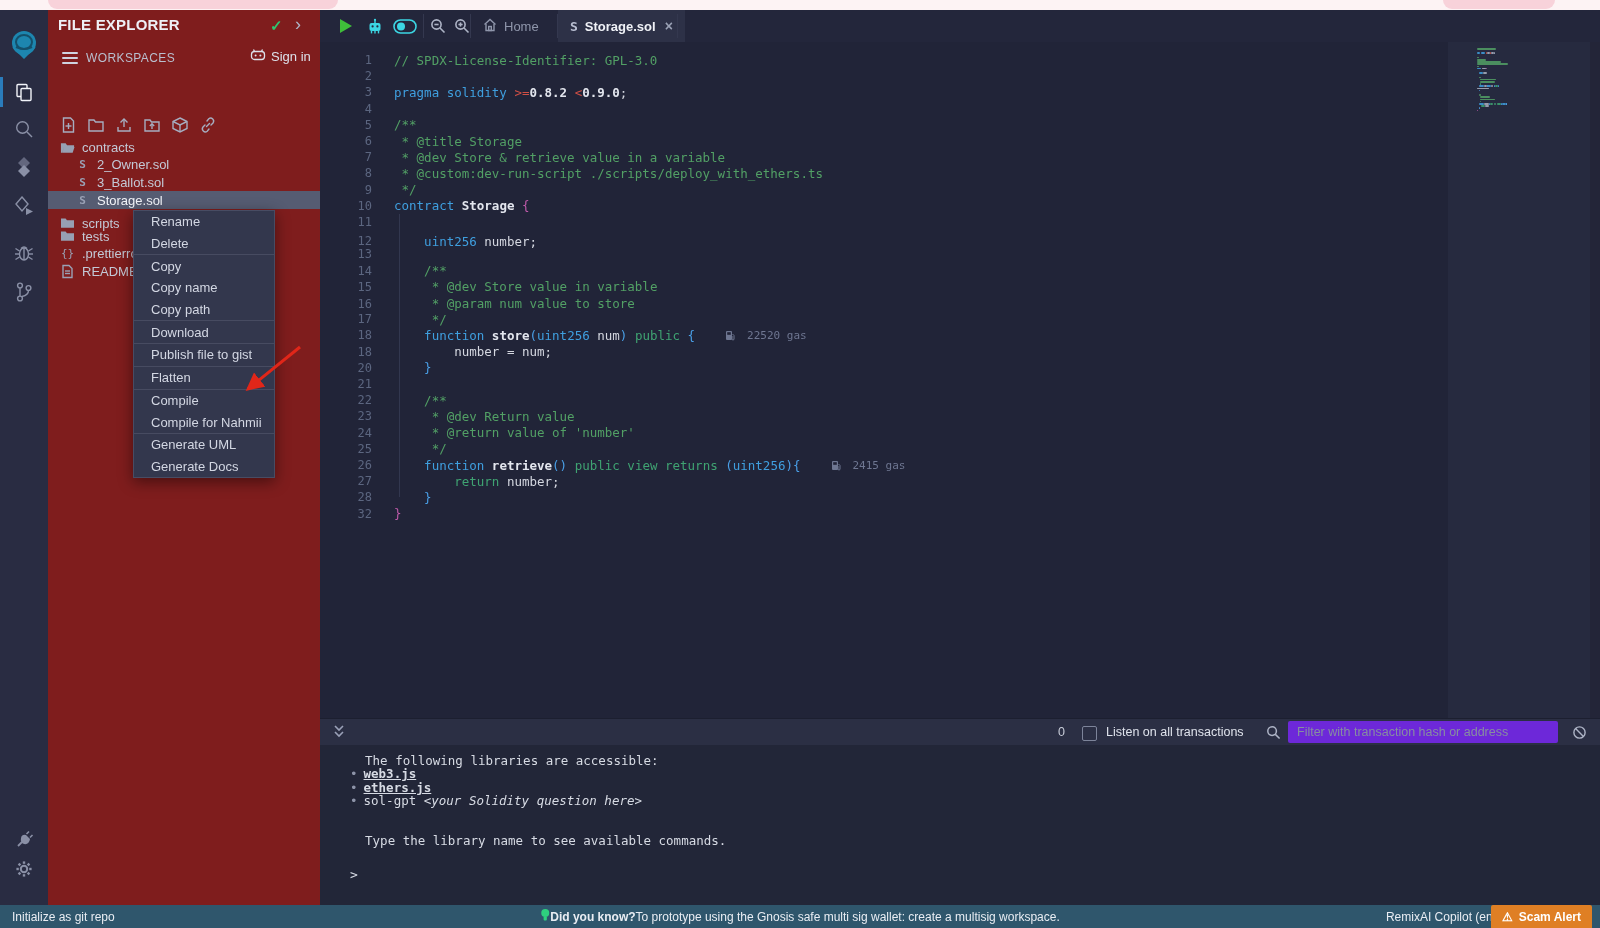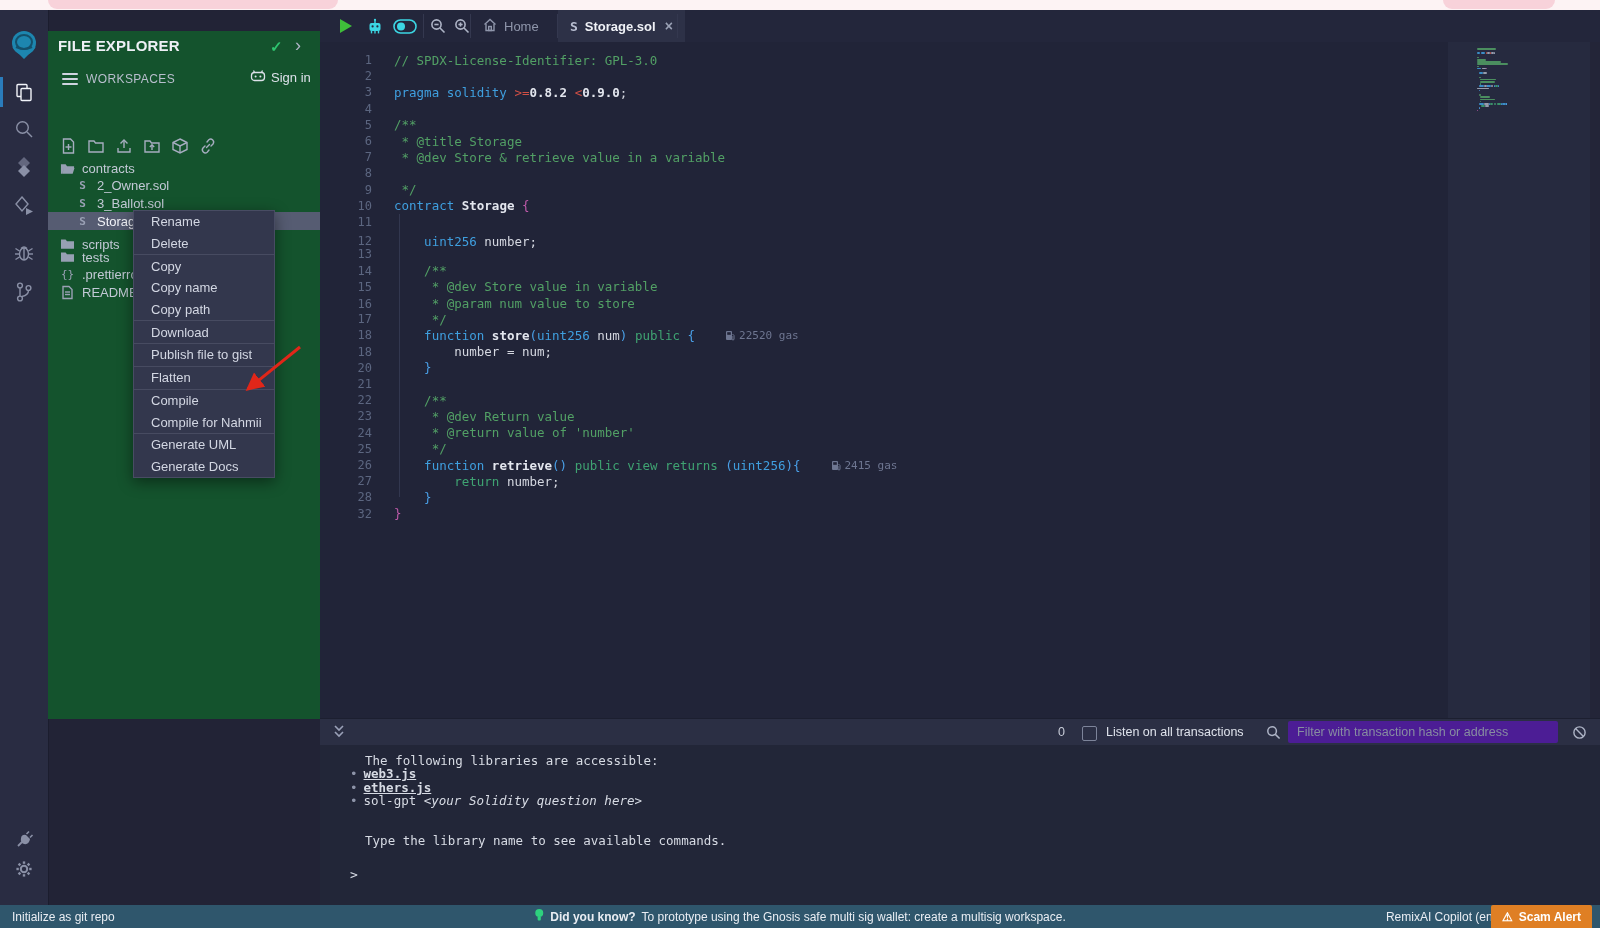--- a/index.html
+++ b/index.html
@@ -13,21 +13,21 @@
   .pinkblob{top:0;height:9px;background:#f8d2da;border-radius:0 0 9px 9px;}
 
   
   #iconbar{left:0;top:10px;width:48px;height:895px;background:#292c42;border-right:1px solid #1b1d2e;}
   .ibar-item{position:absolute;left:0;width:48px;height:34px;display:flex;align-items:center;justify-content:center;color:#8a90a6;}
   .ibar-item.active{color:#f2f4fa;}
   .ibar-item.active::before{content:"";position:absolute;left:0;top:2px;bottom:2px;width:3px;background:#2a7cbb;}
   .ibar-item svg{display:block;}
 
   
-  #filepanel{left:48px;top:10px;width:272px;height:688px;background:#14532d;margin-top:21px;}
+  #filepanel{left:48px;top:10px;width:272px;height:895px;background:#7f1d1d;}
   #fp-title{left:10px;top:6px;font-size:15px;font-weight:700;color:#eef0f6;letter-spacing:.2px;}
   #fp-check{left:222px;top:7px;color:#2ec56f;font-size:15px;font-weight:700;}
   #fp-chev{left:247px;top:4px;color:#aeb4c6;font-size:18px;}
   #ws-burger{left:14px;top:42px;width:16px;height:12px;}
   #ws-burger i{display:block;height:2px;background:#cfd3df;margin-bottom:3px;border-radius:1px;}
   #ws-label{left:38px;top:41px;font-size:12px;color:#b9bfce;letter-spacing:.4px;}
   #signin{left:202px;top:38px;display:flex;align-items:center;gap:5px;color:#dde1ea;font-size:13px;}
   #ws-select{left:12px;top:62px;width:246px;height:27px;background:#30344e;border-radius:14px;display:flex;align-items:center;}
   #ws-select .txt{margin-left:14px;font-size:13px;color:#e8eaf2;font-weight:600;}
   #ws-select .stepper{position:absolute;right:7px;top:4px;width:19px;height:19px;border-radius:50%;background:#5b6078;color:#d7dae4;
@@ -64,51 +64,51 @@
   .codeline .txt{padding-left:22px;}
   .tk-cm{color:#52a065;}
   .tk-kw{color:#3f9fdf;text-align:right;}
   .tk-kw2{color:#3fa372;}
   .tk-op{color:#cf4f45;}
   .tk-id{color:#d4d7e0;}
   .tk-num{color:#e3e6ee;font-weight:700;}
   .tk-fn{color:#e3e6ee;font-weight:700;}
   .tk-br1{color:#c05aab;}
   .tk-br2{color:#4aa0e8;}
-  .gasw{display:inline-flex;align-items:center;gap:4px;margin-left:30px;color:#6e7691;font-size:11px;}
+  .gasw{display:inline-flex;align-items:center;gap:12px;margin-left:30px;color:#6e7691;font-size:11px;}
   #indent-guide{left:79px;width:1px;background:#32374f;}
 
   
   #minimapzone{left:1128px;top:32px;width:142px;height:676px;background:#262a3f;}
   #minimap{left:29px;top:6px;width:80px;}
   .mmseg{position:absolute;height:1.5px;border-radius:1px;}
   #rightstrip{left:1270px;top:32px;width:10px;height:676px;background:#232538;}
 
   
   #termheader{left:0;top:708px;width:1280px;height:27px;background:#2b2f44;border-top:1px solid #1c1f30;display:flex;align-items:center;}
   #collapse{position:absolute;left:12px;top:5px;color:#9aa1b8;}
   #tcount{position:absolute;left:738px;top:6px;font-size:12.5px;color:#c7ccd8;}
   #tcheck{position:absolute;left:762px;top:7px;width:13px;height:13px;border:1px solid #7d849a;border-radius:2px;background:transparent;}
   #tlisten{position:absolute;left:786px;top:6px;font-size:12.5px;color:#dfe3ec;}
   #tsearch{position:absolute;left:946px;top:6px;color:#aeb4c6;}
-  #tfilter{position:absolute;left:968px;top:2px;width:252px;height:22px;background:#4c1d95;border:none;border-radius:2px;
+  #tfilter{position:absolute;left:968px;top:2px;width:252px;height:22px;background:#6d28d9;border:none;border-radius:2px;
            color:#d6dae4;font-size:12.5px;padding:0 9px;font-family:"Liberation Sans",sans-serif;}
   #tfilter::placeholder{color:#878da1;}
   #tban{position:absolute;left:1252px;top:6px;color:#aeb4c6;}
   #termbody{left:0;top:735px;width:1280px;height:170px;background:#222638;}
   .tline{position:absolute;left:30px;height:13.4px;font-family:"DejaVu Sans Mono",monospace;font-size:12.5px;color:#d7dbe4;white-space:pre;}
   .tline .bullet{color:#8d93a8;margin-right:6px;}
   .tline a{color:#d7dbe4;text-decoration:underline;font-weight:700;}
   .tline .it{font-style:italic;}
   #tprompt{position:absolute;left:30px;top:122px;font-family:"DejaVu Sans Mono",monospace;font-size:13px;color:#d7dbe4;}
 
   
   #statusbar{left:0;top:905px;width:1600px;height:23px;background:#2f566c;display:flex;align-items:center;font-size:12px;color:#e9edf3;}
   #sb-left{position:absolute;left:12px;}
-  #sb-center{position:absolute;left:50%;transform:translateX(-50%);display:flex;align-items:center;gap:6px;white-space:nowrap;}
+  #sb-center{position:absolute;left:50%;transform:translateX(-50%);display:flex;align-items:center;white-space:nowrap;}
   #sb-center b{font-weight:700;}
   #sb-copilot{position:absolute;right:74px;}
   #sb-scam{position:absolute;right:8px;top:0;height:23px;background:#df7f24;color:#fff;font-weight:700;display:flex;align-items:center;gap:6px;padding:0 11px;border-radius:2px 2px 0 0;}
 </style>
 </head>
 <body>
 
 <div id="stage">
 
   <div id="topstrip" class="abs">
@@ -383,21 +383,21 @@
 
     <div id="editor" class="abs">
       <div id="indent-guide" class="abs" style="top:172px;height:283px;"></div>
     <div class="codeline" style="top: 10px;"><span class="ln">1</span><span class="txt"><span class="tk-cm">// SPDX-License-Identifier: GPL-3.0</span></span></div>
         <div class="codeline" style="top: 26.2px;"><span class="ln">2</span><span class="txt"></span></div>
         <div class="codeline" style="top: 42.4px;"><span class="ln">3</span><span class="txt"><span class="tk-kw">pragma</span><span class="tk-id"> </span><span class="tk-kw">solidity</span><span class="tk-id"> </span><span class="tk-op">&gt;=</span><span class="tk-num">0.8.2</span><span class="tk-id"> </span><span class="tk-op">&lt;</span><span class="tk-num">0.9.0</span><span class="tk-id">;</span></span></div>
         <div class="codeline" style="top: 58.6px;"><span class="ln">4</span><span class="txt"></span></div>
         <div class="codeline" style="top: 74.8px;"><span class="ln">5</span><span class="txt"><span class="tk-cm">/**</span></span></div>
         <div class="codeline" style="top: 91px;"><span class="ln">6</span><span class="txt"><span class="tk-cm"> * @title Storage</span></span></div>
         <div class="codeline" style="top: 107.2px;"><span class="ln">7</span><span class="txt"><span class="tk-cm"> * @dev Store &amp; retrieve value in a variable</span></span></div>
-        <div class="codeline" style="top: 123.4px;"><span class="ln">8</span></div>
+        <div class="codeline" style="top: 123.4px;"><span class="ln">8</span><span class="txt"><span class="tk-cm"> * @custom:dev-run-script ./scripts/deploy_with_ethers.ts</span></span></div>
         <div class="codeline" style="top: 139.6px;"><span class="ln">9</span><span class="txt"><span class="tk-cm"> */</span></span></div>
         <div class="codeline" style="top: 155.8px;"><span class="ln">10</span><span class="txt"><span class="tk-kw">contract</span><span class="tk-id"> </span><span class="tk-fn">Storage</span><span class="tk-id"> </span><span class="tk-br1">{</span></span></div>
         <div class="codeline" style="top: 172px;"><span class="ln">11</span><span class="txt"></span></div>
         <div class="codeline" style="top: 191px;"><span class="ln">12</span><span class="txt"><span class="tk-id">    </span><span class="tk-kw">uint256</span><span class="tk-id"> number;</span></span></div>
         <div class="codeline" style="top: 204.4px;"><span class="ln">13</span><span class="txt"></span></div>
         <div class="codeline" style="top: 220.6px;"><span class="ln">14</span><span class="txt"><span class="tk-id">    </span><span class="tk-cm">/**</span></span></div>
         <div class="codeline" style="top: 236.8px;"><span class="ln">15</span><span class="txt"><span class="tk-id">     </span><span class="tk-cm">* @dev Store value in variable</span></span></div>
         <div class="codeline" style="top: 253px; align-items: flex-end;"><span class="ln">16</span><span class="txt"><span class="tk-id">     </span><span class="tk-cm">* @param num value to store</span></span></div>
         <div class="codeline" style="top: 269.2px;"><span class="ln">17</span><span class="txt"><span class="tk-id">     </span><span class="tk-cm">*/</span></span></div>
         <div class="codeline" style="top: 285.4px;"><span class="ln">18</span><span class="txt"><span class="tk-id">    </span><span class="tk-kw">function</span><span class="tk-id"> </span><span class="tk-fn">store</span><span class="tk-br2">(</span><span class="tk-kw">uint256</span><span class="tk-id"> num</span><span class="tk-br2">)</span><span class="tk-id"> </span><span class="tk-kw2">public</span><span class="tk-id"> </span><span class="tk-br2">{</span></span><span class="gasw mono"><svg width="10" height="11" viewBox="0 0 10 11">

